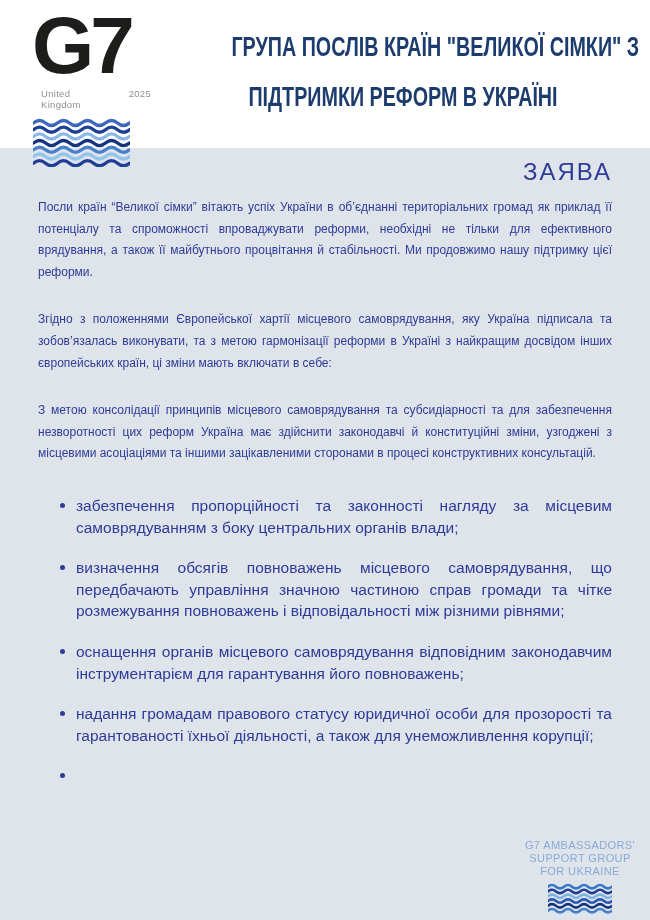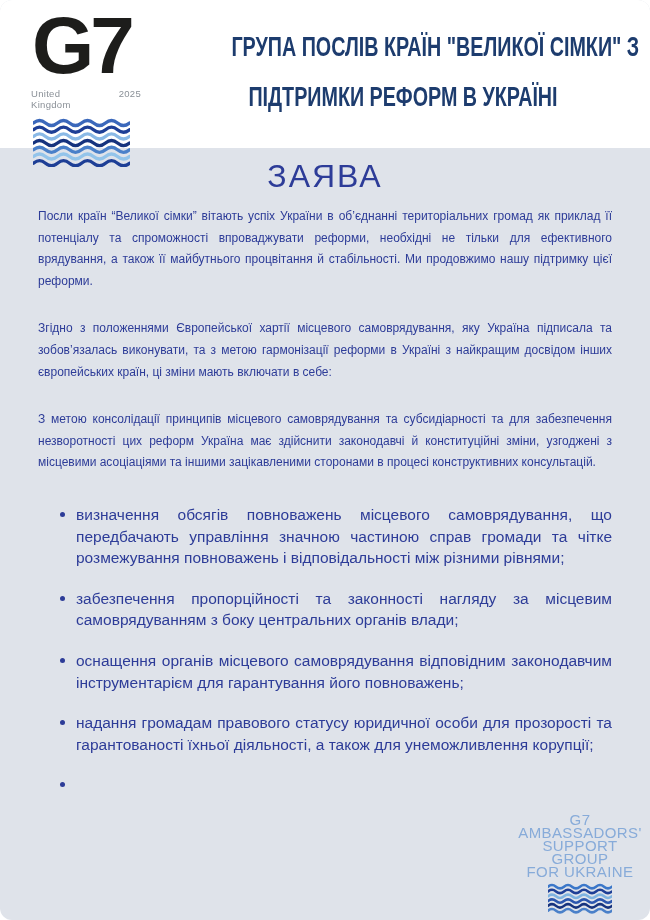--- a/index.html
+++ b/index.html
@@ -12,61 +12,60 @@
     --footer-text-blue:#87abd9;
   }
   *{margin:0;padding:0;box-sizing:border-box;}
   html,body{background:#ffffff;}
   body{font-family:"Liberation Sans", sans-serif;}
   .page{
     position:relative;
     width:650px;height:920px;
     background:var(--body-background);
     overflow:hidden;
-    border-radius:12px;
   }
   
   .header{
     position:relative;
     height:148px;
     background:var(--page-background);
   }
   .logo{
     position:absolute;left:30px;top:6px;width:112px;
   }
   .g7-mark{
     font-size:80px;font-weight:bold;letter-spacing:-4px;line-height:1.0;
     color:var(--logo-black);
     font-family:"Liberation Sans", sans-serif;
     margin-left:2px;
   }
   .logo-sub{
     display:flex;justify-content:space-between;
-    width:110px;margin-top:2px;margin-left:1px;
+    width:110px;margin-top:2px;margin-left:11px;
     font-size:9.5px;color:var(--logo-gray);letter-spacing:.3px;gap:20px;
   }
   .logo-waves{display:block;margin-top:7px;margin-left:3px;}
   .header-title{
     position:absolute;left:168px;right:12px;top:22px;
     text-align:center;
     color:var(--title-navy);
     font-weight:bold;
     font-size:27px;
     line-height:50px;
     white-space:nowrap;
   }
   .header-title .t-line{transform:scaleX(.73);transform-origin:50% 50%;}
   
   .statement{
     padding:8px 38px 0 38px;
     color:var(--text-blue);
   }
   .statement-heading{
-    text-align:center;
-    font-size:32px;font-weight:400;letter-spacing:2px;
+    text-align:right;
+    font-size:24px;font-weight:400;letter-spacing:2px;
     margin:2px 0 11px 0;
   }
   .statement p{
     font-size:12px;line-height:21.6px;
     text-align:justify;
     margin-bottom:26px;
   }
   .bullet-list{margin-top:30px;}
   .bullet-item{
     position:relative;
@@ -81,21 +80,21 @@
     width:5px;height:5px;border-radius:50%;
     background:var(--text-blue);
   }
   
   .footer-logo{
     position:absolute;right:4px;bottom:5px;width:132px;
     display:flex;flex-direction:column;align-items:center;
   }
   .footer-lines{
     text-align:center;
-    font-size:15px;line-height:13px;
+    font-size:11px;line-height:13px;
     color:var(--footer-text-blue);
     letter-spacing:.4px;
   }
   .footer-waves{display:block;margin-top:3px;}
 </style>
 </head>
 <body>
 
 <div class="page">
 
@@ -124,25 +123,25 @@
 
   <main class="statement">
     <h1 class="statement-heading">ЗАЯВА</h1>
     <p>Посли країн “Великої сімки” вітають успіх України в об’єднанні територіальних громад як приклад її потенціалу та спроможності впроваджувати реформи, необхідні не тільки для ефективного врядування, а також її майбутнього процвітання й стабільності. Ми продовжимо нашу підтримку цієї реформи.</p>
     <p>Згідно з положеннями Європейської хартії місцевого самоврядування, яку Україна підписала та зобов’язалась виконувати, та з метою гармонізації реформи в Україні з найкращим досвідом інших європейських країн, ці зміни мають включати в себе:</p>
     <p>З метою консолідації принципів місцевого самоврядування та субсидіарності та для забезпечення незворотності цих реформ Україна має здійснити законодавчі й конституційні зміни, узгоджені з місцевими асоціаціями та іншими зацікавленими сторонами в процесі конструктивних консультацій.</p>
 
     <div class="bullet-list">
       <div class="bullet-item">
         <span class="bullet-dot"></span>
-        <span>визначення обсягів повноважень місцевого самоврядування, що передбачають управління значною частиною справ громади та чітке розмежування повноважень і відповідальності між різними рівнями;</span>
+        <span>забезпечення пропорційності та законності нагляду за місцевим самоврядуванням з боку центральних органів влади;</span>
       </div>
       <div class="bullet-item">
         <span class="bullet-dot"></span>
-        <span>забезпечення пропорційності та законності нагляду за місцевим самоврядуванням з боку центральних органів влади;</span>
+        <span>визначення обсягів повноважень місцевого самоврядування, що передбачають управління значною частиною справ громади та чітке розмежування повноважень і відповідальності між різними рівнями;</span>
       </div>
       <div class="bullet-item">
         <span class="bullet-dot"></span>
         <span>оснащення органів місцевого самоврядування відповідним законодавчим інструментарієм для гарантування його повноважень;</span>
       </div>
       <div class="bullet-item">
         <span class="bullet-dot"></span>
         <span>надання громадам правового статусу юридичної особи для прозорості та гарантованості їхньої діяльності, а також для унеможливлення корупції;</span>
       </div>
       <div class="bullet-item">

